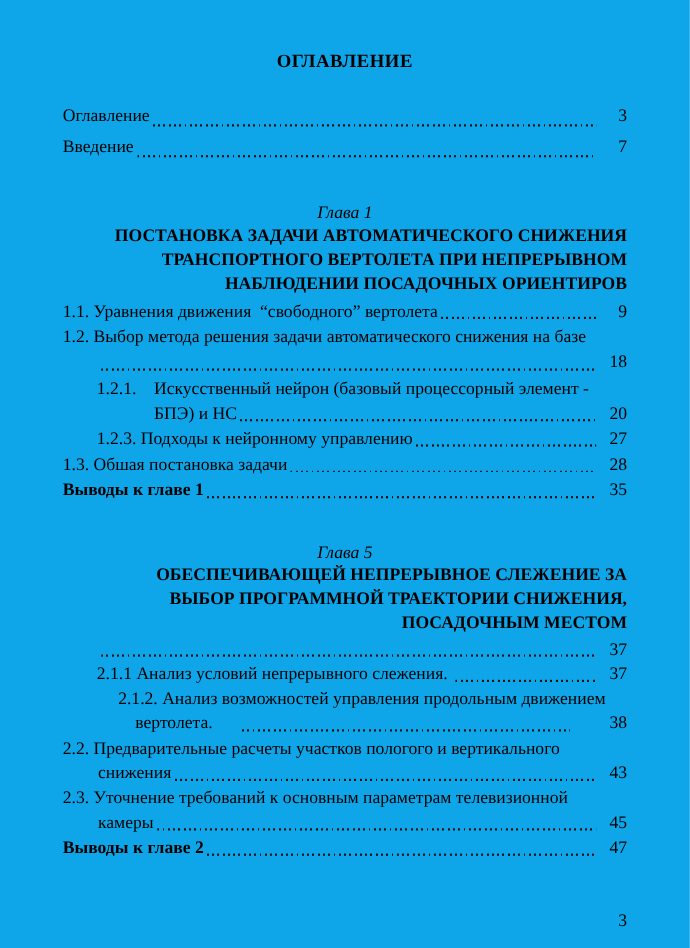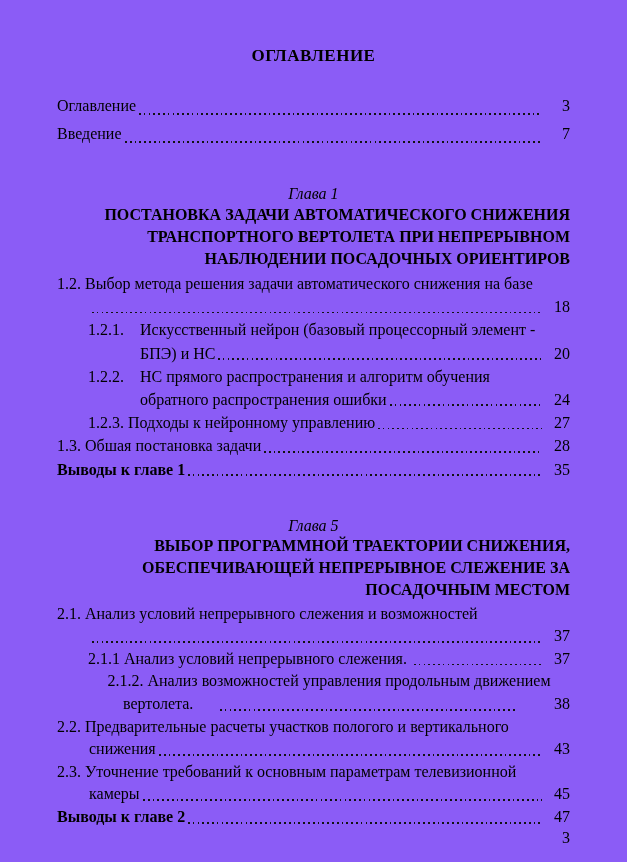--- a/index.html
+++ b/index.html
@@ -4,21 +4,21 @@
 <style>
   html, body { margin: 0; padding: 0; }
   body {
     width: 627px; height: 862px;
     background: #ffffff;
     font-family: "Liberation Serif", "DejaVu Serif", serif;
     color: #000;
     position: relative;
     overflow: hidden;
   }
-  .page { position: absolute; inset: 0; background: #8b5cf6; }
+  .page { position: absolute; inset: 0; background: #0ea5e9; }
 
   .doc-title {
     margin: 0 0 26px 0;
     padding-top: 46px;
     text-align: center;
     font-size: 17px;
     font-weight: bold;
     letter-spacing: 0.5px;
     line-height: 20px;
   }
@@ -103,47 +103,43 @@
       </div>
       <div class="sec sec-1">
         <div class="chapter">
           <div class="ch-label">Глава 1</div>
           <div class="ch-title">ПОСТАНОВКА ЗАДАЧИ АВТОМАТИЧЕСКОГО СНИЖЕНИЯ</div>
           <div class="ch-title">ТРАНСПОРТНОГО ВЕРТОЛЕТА ПРИ НЕПРЕРЫВНОМ</div>
           <div class="ch-title">НАБЛЮДЕНИИ ПОСАДОЧНЫХ ОРИЕНТИРОВ</div>
         </div>
         <div class="entry l1">
           <div class="line">
+            <span class="txt">1.1. Уравнения движения  “свободного” вертолета</span>
+            <span class="lead"></span>
+            <span class="pg">9</span>
+          </div>
+        </div>
+        <div class="entry l1">
+          <div class="line">
             <span class="txt">1.2. Выбор метода решения задачи автоматического снижения на базе</span>
           </div>
           <div class="line cont">
             <span class="lead"></span>
             <span class="pg">18</span>
           </div>
         </div>
         <div class="entry l2t">
           <div class="line">
             <span class="num">1.2.1.</span>
             <span class="txt">Искусственный нейрон (базовый процессорный элемент -</span>
           </div>
           <div class="line cont">
             <span class="txt">БПЭ) и НС</span>
             <span class="lead"></span>
             <span class="pg">20</span>
-          </div>
-        </div>
-        <div class="entry l2t">
-          <div class="line">
-            <span class="num">1.2.2.</span>
-            <span class="txt">НС прямого распространения и алгоритм обучения</span>
-          </div>
-          <div class="line cont">
-            <span class="txt">обратного распространения ошибки</span>
-            <span class="lead"></span>
-            <span class="pg">24</span>
           </div>
         </div>
         <div class="entry l2">
           <div class="line">
             <span class="txt">1.2.3. Подходы к нейронному управлению</span>
             <span class="lead"></span>
             <span class="pg">27</span>
           </div>
         </div>
         <div class="entry l1">
@@ -157,28 +153,25 @@
           <div class="line">
             <span class="txt">Выводы к главе 1</span>
             <span class="lead"></span>
             <span class="pg">35</span>
           </div>
         </div>
       </div>
       <div class="sec sec-2">
         <div class="chapter">
           <div class="ch-label">Глава 5</div>
+          <div class="ch-title">ОБЕСПЕЧИВАЮЩЕЙ НЕПРЕРЫВНОЕ СЛЕЖЕНИЕ ЗА</div>
           <div class="ch-title">ВЫБОР ПРОГРАММНОЙ ТРАЕКТОРИИ СНИЖЕНИЯ,</div>
-          <div class="ch-title">ОБЕСПЕЧИВАЮЩЕЙ НЕПРЕРЫВНОЕ СЛЕЖЕНИЕ ЗА</div>
           <div class="ch-title">ПОСАДОЧНЫМ МЕСТОМ</div>
         </div>
         <div class="entry l1">
-          <div class="line">
-            <span class="txt">2.1. Анализ условий непрерывного слежения и возможностей</span>
-          </div>
           <div class="line cont">
             <span class="lead"></span>
             <span class="pg">37</span>
           </div>
         </div>
         <div class="entry l2">
           <div class="line">
             <span class="txt">2.1.1 Анализ условий непрерывного слежения. </span>
             <span class="lead"></span>
             <span class="pg">37</span>

